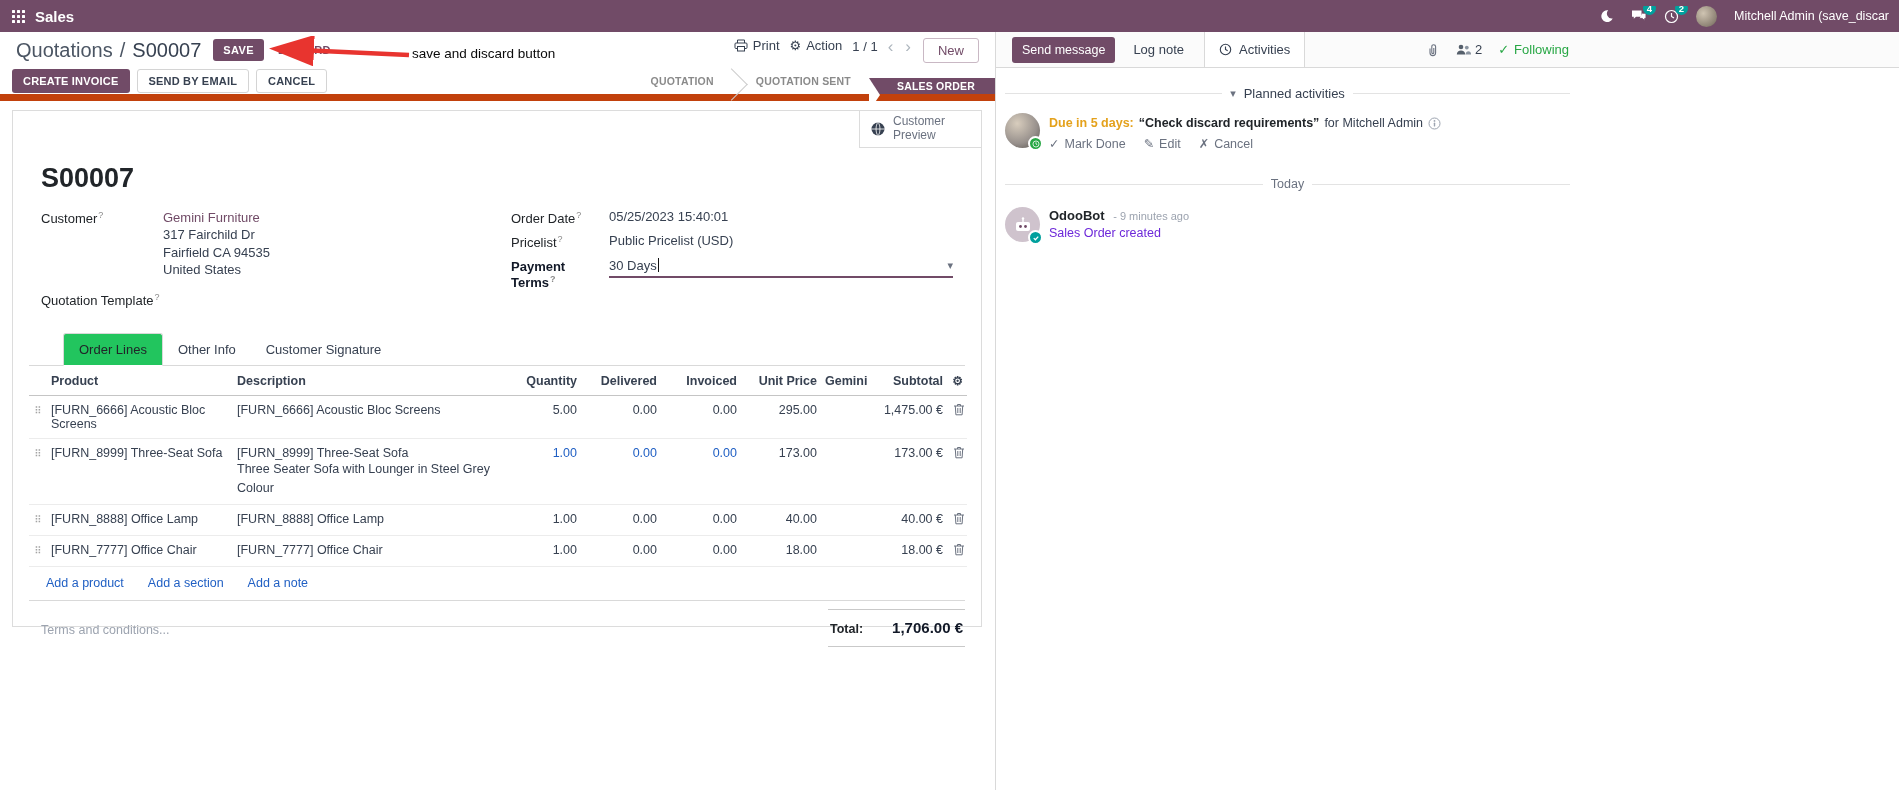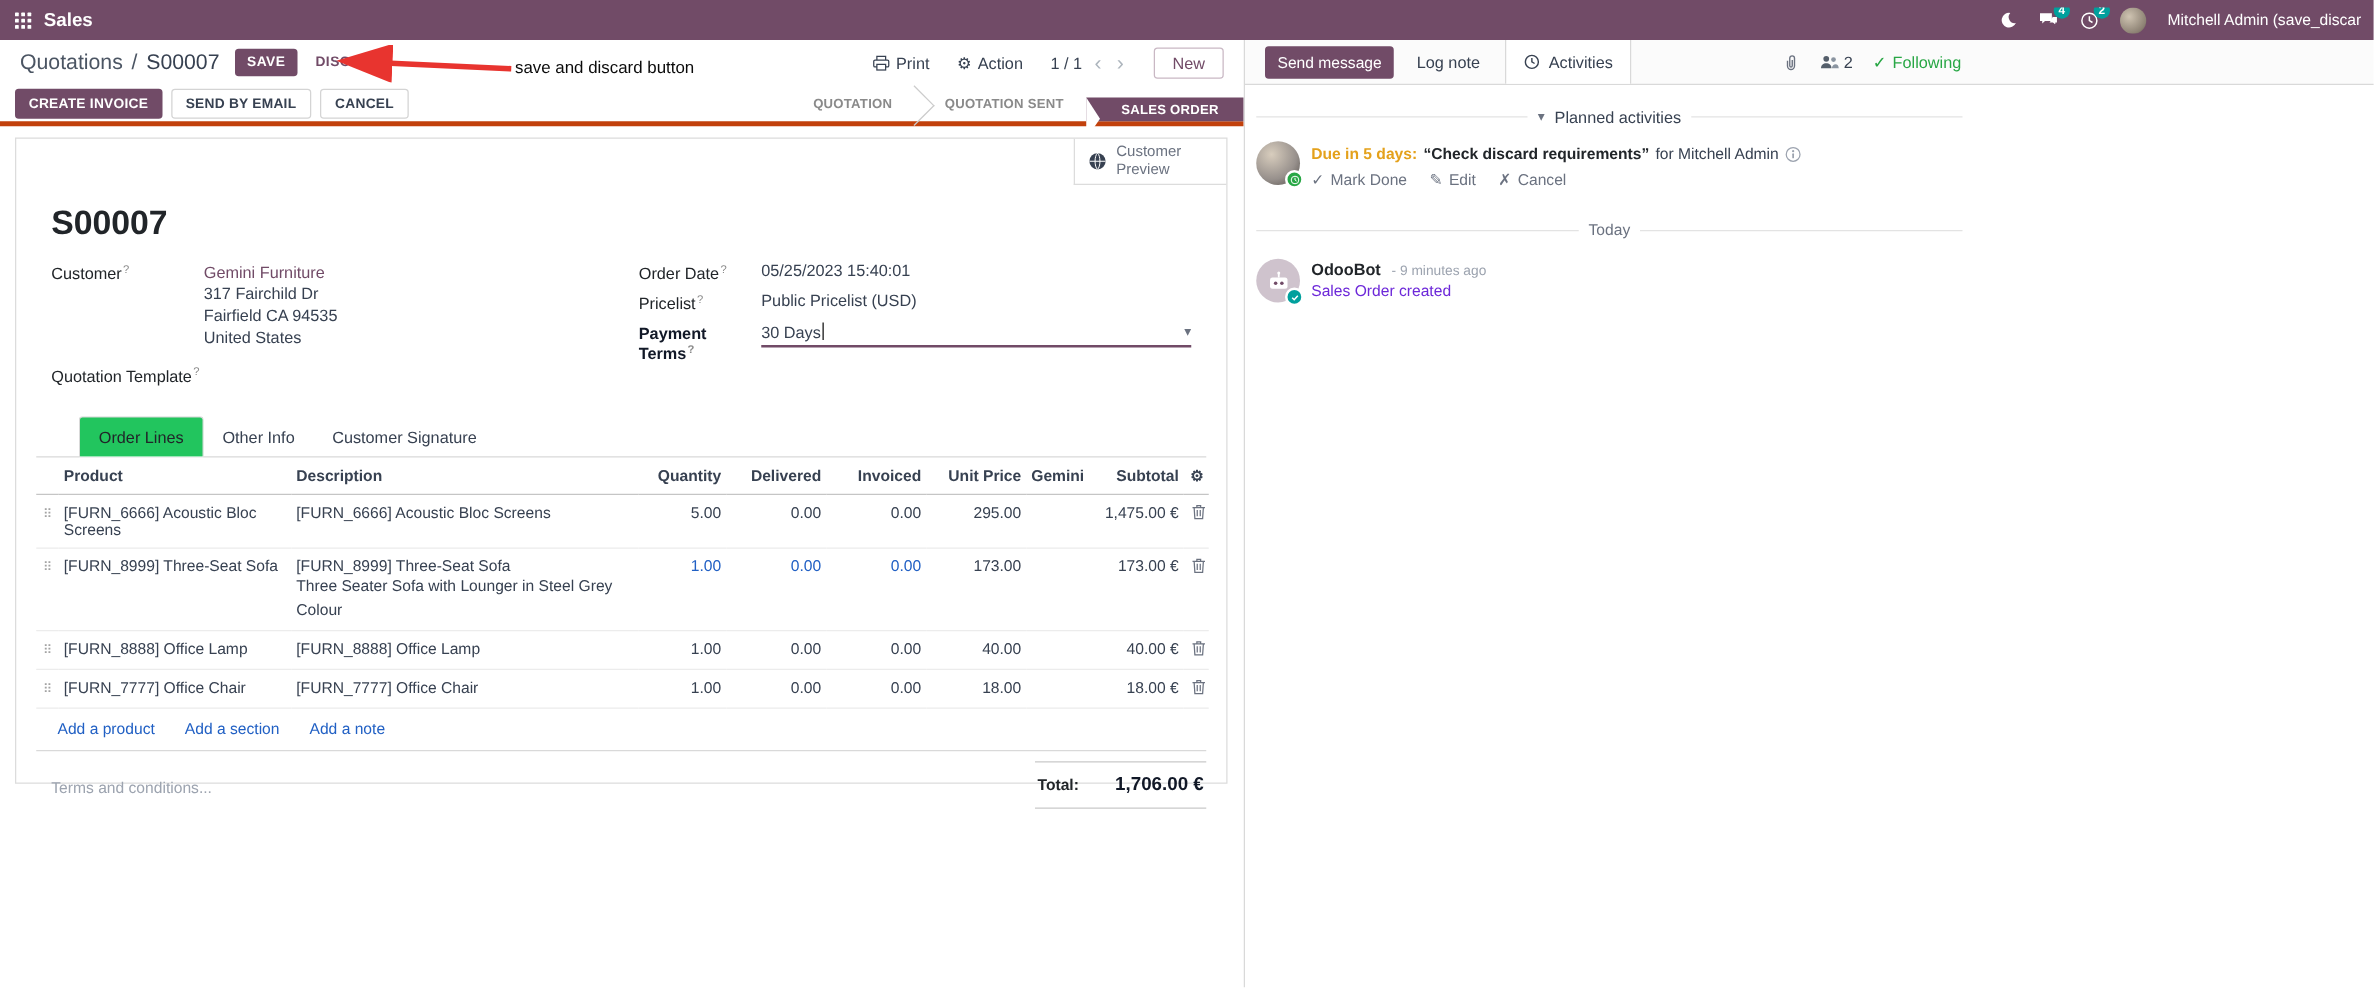--- a/index.html
+++ b/index.html
@@ -15,33 +15,33 @@
   .topmenu .menu-item{padding:7px 10px;border-radius:2px;cursor:pointer;}
   .top-right{margin-left:auto;display:flex;align-items:center;gap:17px;white-space:nowrap;overflow:hidden;}
   .ticon{position:relative;display:flex;align-items:center;cursor:pointer;}
   .badge{position:absolute;top:-7px;right:-9px;background:#00a09d;color:#fff;font-size:9.5px;font-weight:700;line-height:1;padding:2px 4px;border-radius:8px;}
   .avatar-sm{width:21px;height:21px;border-radius:50%;background:radial-gradient(circle at 35% 35%,#cfc4b2,#8d8274 70%,#5f574c);flex:none;}
   .username{font-size:12.5px;overflow:hidden;white-space:nowrap;}
 
   
   .main{position:absolute;top:32px;left:0;width:995px;height:758px;background:#fff;}
   .control-row{height:36px;display:flex;align-items:center;padding:0 16px;}
-  .breadcrumb{font-size:17px;color:#4b5563;display:flex;gap:7px;align-items:center;}
+  .breadcrumb{font-size:20px;color:#4b5563;display:flex;gap:7px;align-items:center;}
   .bc-parent{cursor:pointer;}
   .bc-current{color:#374151;}
   .btn-save{margin-left:12px;background:#714B67;color:#fff;border:none;font-size:11px;font-weight:700;letter-spacing:.4px;padding:5px 10px;border-radius:3px;cursor:pointer;font-family:inherit;}
   .btn-discard{margin-left:6px;background:none;border:none;color:#714B67;font-size:11px;font-weight:700;letter-spacing:.4px;padding:5px 8px;cursor:pointer;font-family:inherit;}
-  .cp-right{margin-left:auto;display:flex;align-items:center;gap:22px;color:#374151;font-size:13px;}
+  .cp-right{margin-left:auto;display:flex;align-items:flex-start;gap:10px;color:#374151;font-size:13px;}
   .cp-item{display:flex;align-items:center;gap:5px;cursor:pointer;}
   .gear-glyph{font-size:13px;color:#374151;}
   .pager{display:flex;align-items:center;gap:8px;}
   .pager .chev{color:#adb5bd;font-size:17px;line-height:1;cursor:pointer;padding:0 2px;}
   .btn-new{border:1px solid #c9b8c4;background:#fff;color:#714B67;font-size:13px;padding:4px 14px;border-radius:3px;cursor:pointer;font-family:inherit;}
 
-  .status-row{height:33px;display:flex;align-items:center;padding-left:12px;border-bottom:4px solid #c2410c;}
+  .status-row{height:33px;display:flex;align-items:center;padding-left:12px;border-bottom:7px solid #c2410c;}
   .btn-primary-sm{background:#714B67;color:#fff;border:none;font-size:11px;font-weight:700;letter-spacing:.2px;padding:6px 11px;border-radius:3px;margin-right:7px;cursor:pointer;font-family:inherit;}
   .btn-plain-sm{background:#fff;color:#374151;border:1px solid #d4d4d4;font-size:11px;font-weight:700;letter-spacing:.2px;padding:5px 11px;border-radius:3px;margin-right:7px;cursor:pointer;font-family:inherit;}
   .statusbar{margin-left:auto;display:flex;align-self:stretch;}
   .step{position:relative;display:flex;align-items:center;padding:0 18px 0 24px;font-size:10.5px;font-weight:600;letter-spacing:.2px;color:#8a8a8a;cursor:pointer;}
   .step.sep::after{content:"";position:absolute;top:5px;right:-11px;width:22px;height:22px;transform:rotate(45deg);border-top:1px solid #ccc;border-right:1px solid #ccc;z-index:1;pointer-events:none;}
   .step.active{background:#714B67;color:#fff;padding:0 20px 0 28px;margin-top:10px;}
   .step.active::before{content:"";position:absolute;left:0;top:0;border-left:11px solid #fff;border-top:17px solid transparent;border-bottom:16px solid transparent;}
 
   
   .sheet{position:relative;margin:9px 0 0 12px;width:970px;height:517px;background:#fff;border:1px solid #dcdcdc;}

